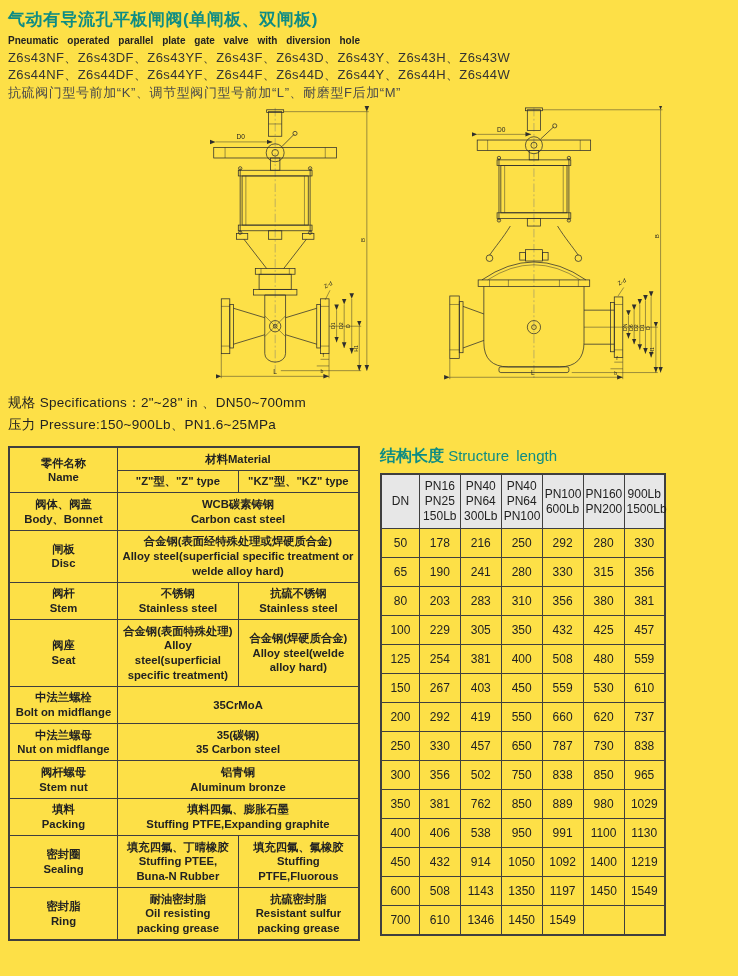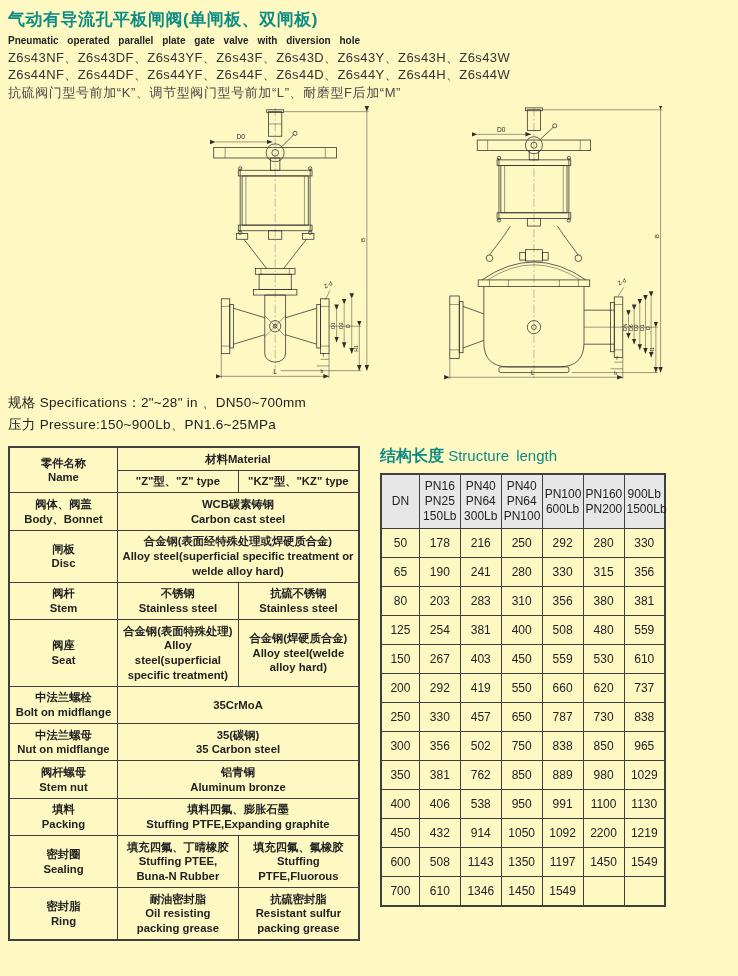--- a/index.html
+++ b/index.html
@@ -1,17 +1,17 @@
 <!DOCTYPE html>
 <html><head>
 <meta charset="utf-8">
 <style>
   html,body{margin:0;padding:0;background:#fff;}
   body{font-family:"Liberation Sans","DejaVu Sans",sans-serif;color:#1c1c1c;}
-  .page{position:relative;width:738px;height:976px;background:#fef9c3;overflow:hidden;box-sizing:border-box;padding:6px 8px 0 8px;}
+  .page{position:relative;width:738px;height:976px;background:#fde047;overflow:hidden;box-sizing:border-box;padding:6px 8px 0 8px;}
 
   
   .title-cn{color:#0e8c84;font-size:17px;font-weight:bold;letter-spacing:.5px;margin:2px 0 4px 0;}
   .title-en{font-size:10px;color:#222;font-weight:bold;word-spacing:6px;margin:0 0 3px 0;}
   .models{font-size:13px;color:#333;letter-spacing:.4px;word-spacing:2px;line-height:17px;}
   .note{font-size:13px;color:#4a4a4a;letter-spacing:.6px;margin-top:1px;}
 
   
   .drawings{display:flex;align-items:flex-start;gap:58px;padding-left:172px;margin-top:4px;height:276px;}
   svg{display:block;}
@@ -400,20 +400,29 @@
             <tr>
               <td>80</td>
               <td>203</td>
               <td>283</td>
               <td>310</td>
               <td>356</td>
               <td>380</td>
               <td>381</td>
             </tr>
             <tr>
+              <td>100</td>
+              <td>229</td>
+              <td>305</td>
+              <td>350</td>
+              <td>432</td>
+              <td>425</td>
+              <td>457</td>
+            </tr>
+            <tr>
               <td>125</td>
               <td>254</td>
               <td>381</td>
               <td>400</td>
               <td>508</td>
               <td>480</td>
               <td>559</td>
             </tr>
             <tr>
               <td>150</td>
@@ -468,21 +477,21 @@
               <td>991</td>
               <td>1100</td>
               <td>1130</td>
             </tr>
             <tr>
               <td>450</td>
               <td>432</td>
               <td>914</td>
               <td>1050</td>
               <td>1092</td>
-              <td>2200</td>
+              <td>1400</td>
               <td>1219</td>
             </tr>
             <tr>
               <td>600</td>
               <td>508</td>
               <td>1143</td>
               <td>1350</td>
               <td>1197</td>
               <td>1450</td>
               <td>1549</td>

